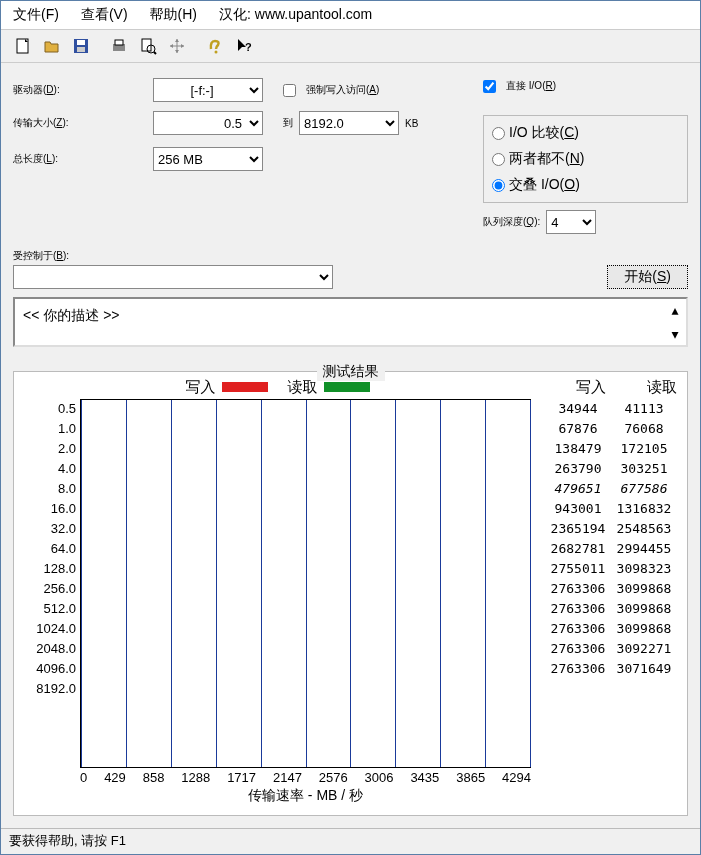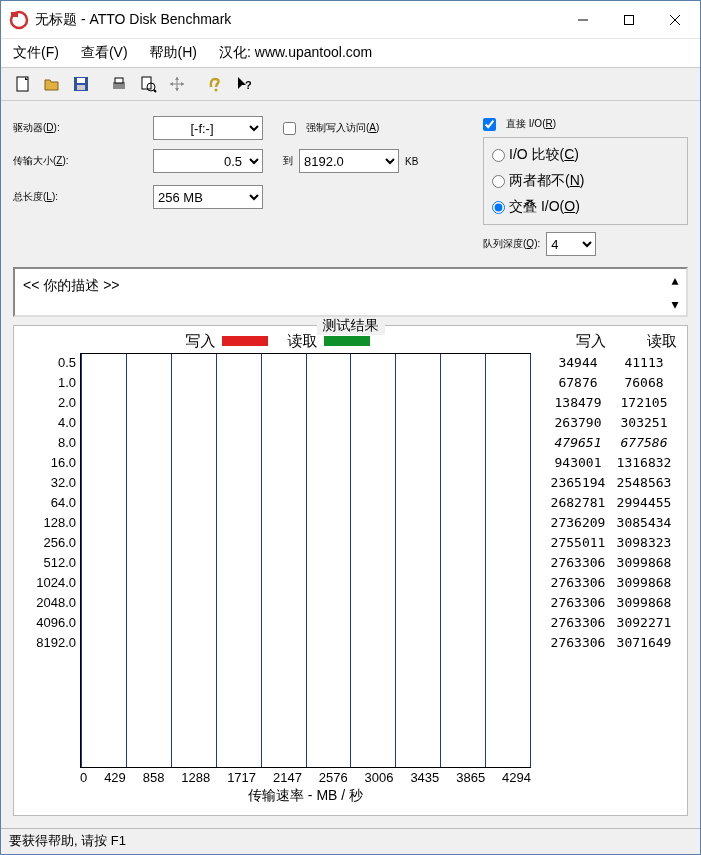--- a/index.html
+++ b/index.html
@@ -17,21 +17,21 @@
 .tool-btn { width: 28px; height: 28px; border: 1px solid #f0f0f0; display: flex; align-items: center; justify-content: center; cursor: default; }
 .tool-sep { width: 4px; height: 28px; margin: 0 2px; }
 .content { flex: 1; padding: 12px; background: #f0f0f0; overflow: hidden; display: flex; flex-direction: column; }
 .label { font-size: 10px; }
 .under { text-decoration: underline; }
 .combo { height: 24px; border: 1px solid #888; background: #fff; font-size: 13px; }
 .chk { margin-right: 4px; }
 .fieldset { border: 1px solid #bbb; padding: 4px 8px; }
 .radio-row { display: flex; align-items: center; gap: 4px; font-size: 14px; height: 26px; }
 .textbox { border: 2px inset #ddd; background: #fff; padding: 8px 8px; font-size: 14px; }
-.chart-box { border: 1px solid #bbb; background: #fff; flex: 1; position: relative; margin-top: 8px; }
+.chart-box { border: 1px solid #bbb; background: #fff; flex: 1; position: relative; margin-top: 24px; }
 .chart-title { position: absolute; top: -9px; left: 50%; transform: translateX(-50%); background: #f0f0f0; padding: 0 6px; font-size: 14px; }
 .legend { display: flex; justify-content: center; gap: 20px; padding: 6px 0 2px; font-size: 15px; }
 .legend-swatch { display: inline-block; width: 46px; height: 10px; margin-left: 6px; }
 .chart-body { display: flex; padding: 0 10px 10px 10px; }
 .y-labels { width: 56px; text-align: right; font-size: 13px; padding-right: 4px; }
 .y-labels div { height: 20px; line-height: 20px; }
 .plot { position: relative; flex: 1; border: 1px solid #000; height: 320px; }
 .gridline { position: absolute; top: 0; bottom: 0; width: 1px; background: #1a3a9a; }
 .bar-pair { position: absolute; left: 0; height: 18px; }
 .bar-w, .bar-r { position: absolute; left: 0; height: 8px; }
@@ -46,45 +46,20 @@
 .data-row { display: flex; height: 20px; line-height: 20px; }
 .data-row span { flex: 1; text-align: center; }
 .statusbar { height: 26px; border-top: 1px solid #bbb; padding: 3px 8px; font-size: 13px; background: #f0f0f0; }
 .btn { border: 1px solid #888; background: #e8e8e8; padding: 2px 10px; font-size: 14px; cursor: default; }
 .btn.dotted { border: 1px dotted #000; padding: 2px 16px; }
 </style>
 </head>
 <body>
 
 <div class="window">
-  <div class="titlebar">
-    <svg class="titlebar-icon" viewBox="0 0 20 20">
-        <circle cx="10" cy="10" r="8" fill="none" stroke="#d03030" stroke-width="2.5"></circle>
-        <rect x="2" y="2" width="7" height="5" fill="#d03030"></rect>
-      </svg>
-    <span class="titlebar-text">无标题 - ATTO Disk Benchmark</span>
-    <div class="titlebar-btns">
-      <div class="titlebar-btn">
-          <svg width="10" height="10">
-            <line x1="0" y1="5" x2="10" y2="5" stroke="#000"></line>
-          </svg>
-        </div>
-      <div class="titlebar-btn">
-          <svg width="10" height="10">
-            <rect x="0.5" y="0.5" width="9" height="9" fill="none" stroke="#000"></rect>
-          </svg>
-        </div>
-      <div class="titlebar-btn close">
-          <svg width="10" height="10">
-            <line x1="0" y1="0" x2="10" y2="10" stroke="#000"></line>
-            <line x1="10" y1="0" x2="0" y2="10" stroke="#000"></line>
-          </svg>
-        </div>
-    </div>
-  </div>
 
   <div class="menubar">
     <span class="menu-item">文件(F)</span>
     <span class="menu-item">查看(V)</span>
     <span class="menu-item">帮助(H)</span>
     <span class="menu-text">汉化: www.upantool.com</span>
   </div>
 
   <div class="toolbar">
     <div class="tool-btn">
@@ -165,41 +140,50 @@
           <span class="label">到</span>
           <select class="combo" style="width:100px; text-align:left;"><option>8192.0</option></select>
           <span class="label">KB</span>
         </div>
       </div>
       <div style="flex:1;">
         <div style="display:flex; align-items:center; gap:6px; height:22px;">
           <input type="checkbox" class="chk" checked="" style="">
           <span class="label"><span>直接 I/O</span>(<span class="under">R</span>)</span>
         </div>
-        <div class="fieldset" style="margin-top:2px;">
+        <div class="fieldset" style="margin-top:18px;">
           <label class="radio-row">
               <input type="radio" name="io" style=""> 
               <span><span>I/O 比较</span>(<span class="under">C</span>)</span>
             </label>
           <label class="radio-row">
               <input type="radio" name="io" style=""> 
               <span><span>两者都不</span>(<span class="under">N</span>)</span>
             </label>
           <label class="radio-row">
               <input type="radio" name="io" checked="" style=""> 
               <span><span>交叠 I/O</span>(<span class="under">O</span>)</span>
             </label>
         </div>
         <div style="display:flex; align-items:center; gap:6px; height:30px; margin-top:4px;">
           <span class="label"><span>队列深度</span>(<span class="under">Q</span>):</span>
           <select class="combo" style="width:50px;"><option>4</option></select>
         </div>
       </div>
     </div>
 
+    <div style="display:flex; align-items:flex-end; gap:20px; margin-top:10px;">
+      <div style="flex:0 0 320px;">
+        <span class="label"><span>受控制于</span>(<span class="under">B</span>):</span><br>
+        <select class="combo" style="width:320px; margin-top:2px;"></select>
+      </div>
+      <div style="flex:1; text-align:right;">
+        <button class="btn dotted"><span>开始</span>(<span class="under">S</span>)</button>
+      </div>
+    </div>
 
     <div class="textbox" style="height:50px; margin-top:8px; position:relative;">
       <span>&lt;&lt;  你的描述   &gt;&gt;</span>
       <div style="position:absolute; right:2px; top:2px; bottom:2px; width:18px; display:flex; flex-direction:column; justify-content:space-between;">
         <div style="height:18px;display:flex;align-items:center;justify-content:center;">▴</div>
         <div style="height:18px;display:flex;align-items:center;justify-content:center;">▾</div>
       </div>
     </div>
 
     <div class="chart-box">
@@ -351,24 +335,20 @@
               </div>
               <div class="data-row" style="height: 20px; line-height: 20px;">
                 <span>2365194</span>
                 <span>2548563</span>
               </div>
               <div class="data-row" style="height: 20px; line-height: 20px;">
                 <span>2682781</span>
                 <span>2994455</span>
               </div>
               <div class="data-row" style="height: 20px; line-height: 20px;">
-                <span>2736209</span>
-                <span>3085434</span>
-              </div>
-              <div class="data-row" style="height: 20px; line-height: 20px;">
                 <span>2755011</span>
                 <span>3098323</span>
               </div>
               <div class="data-row" style="height: 20px; line-height: 20px;">
                 <span>2763306</span>
                 <span>3099868</span>
               </div>
               <div class="data-row" style="height: 20px; line-height: 20px;">
                 <span>2763306</span>
                 <span>3099868</span>

